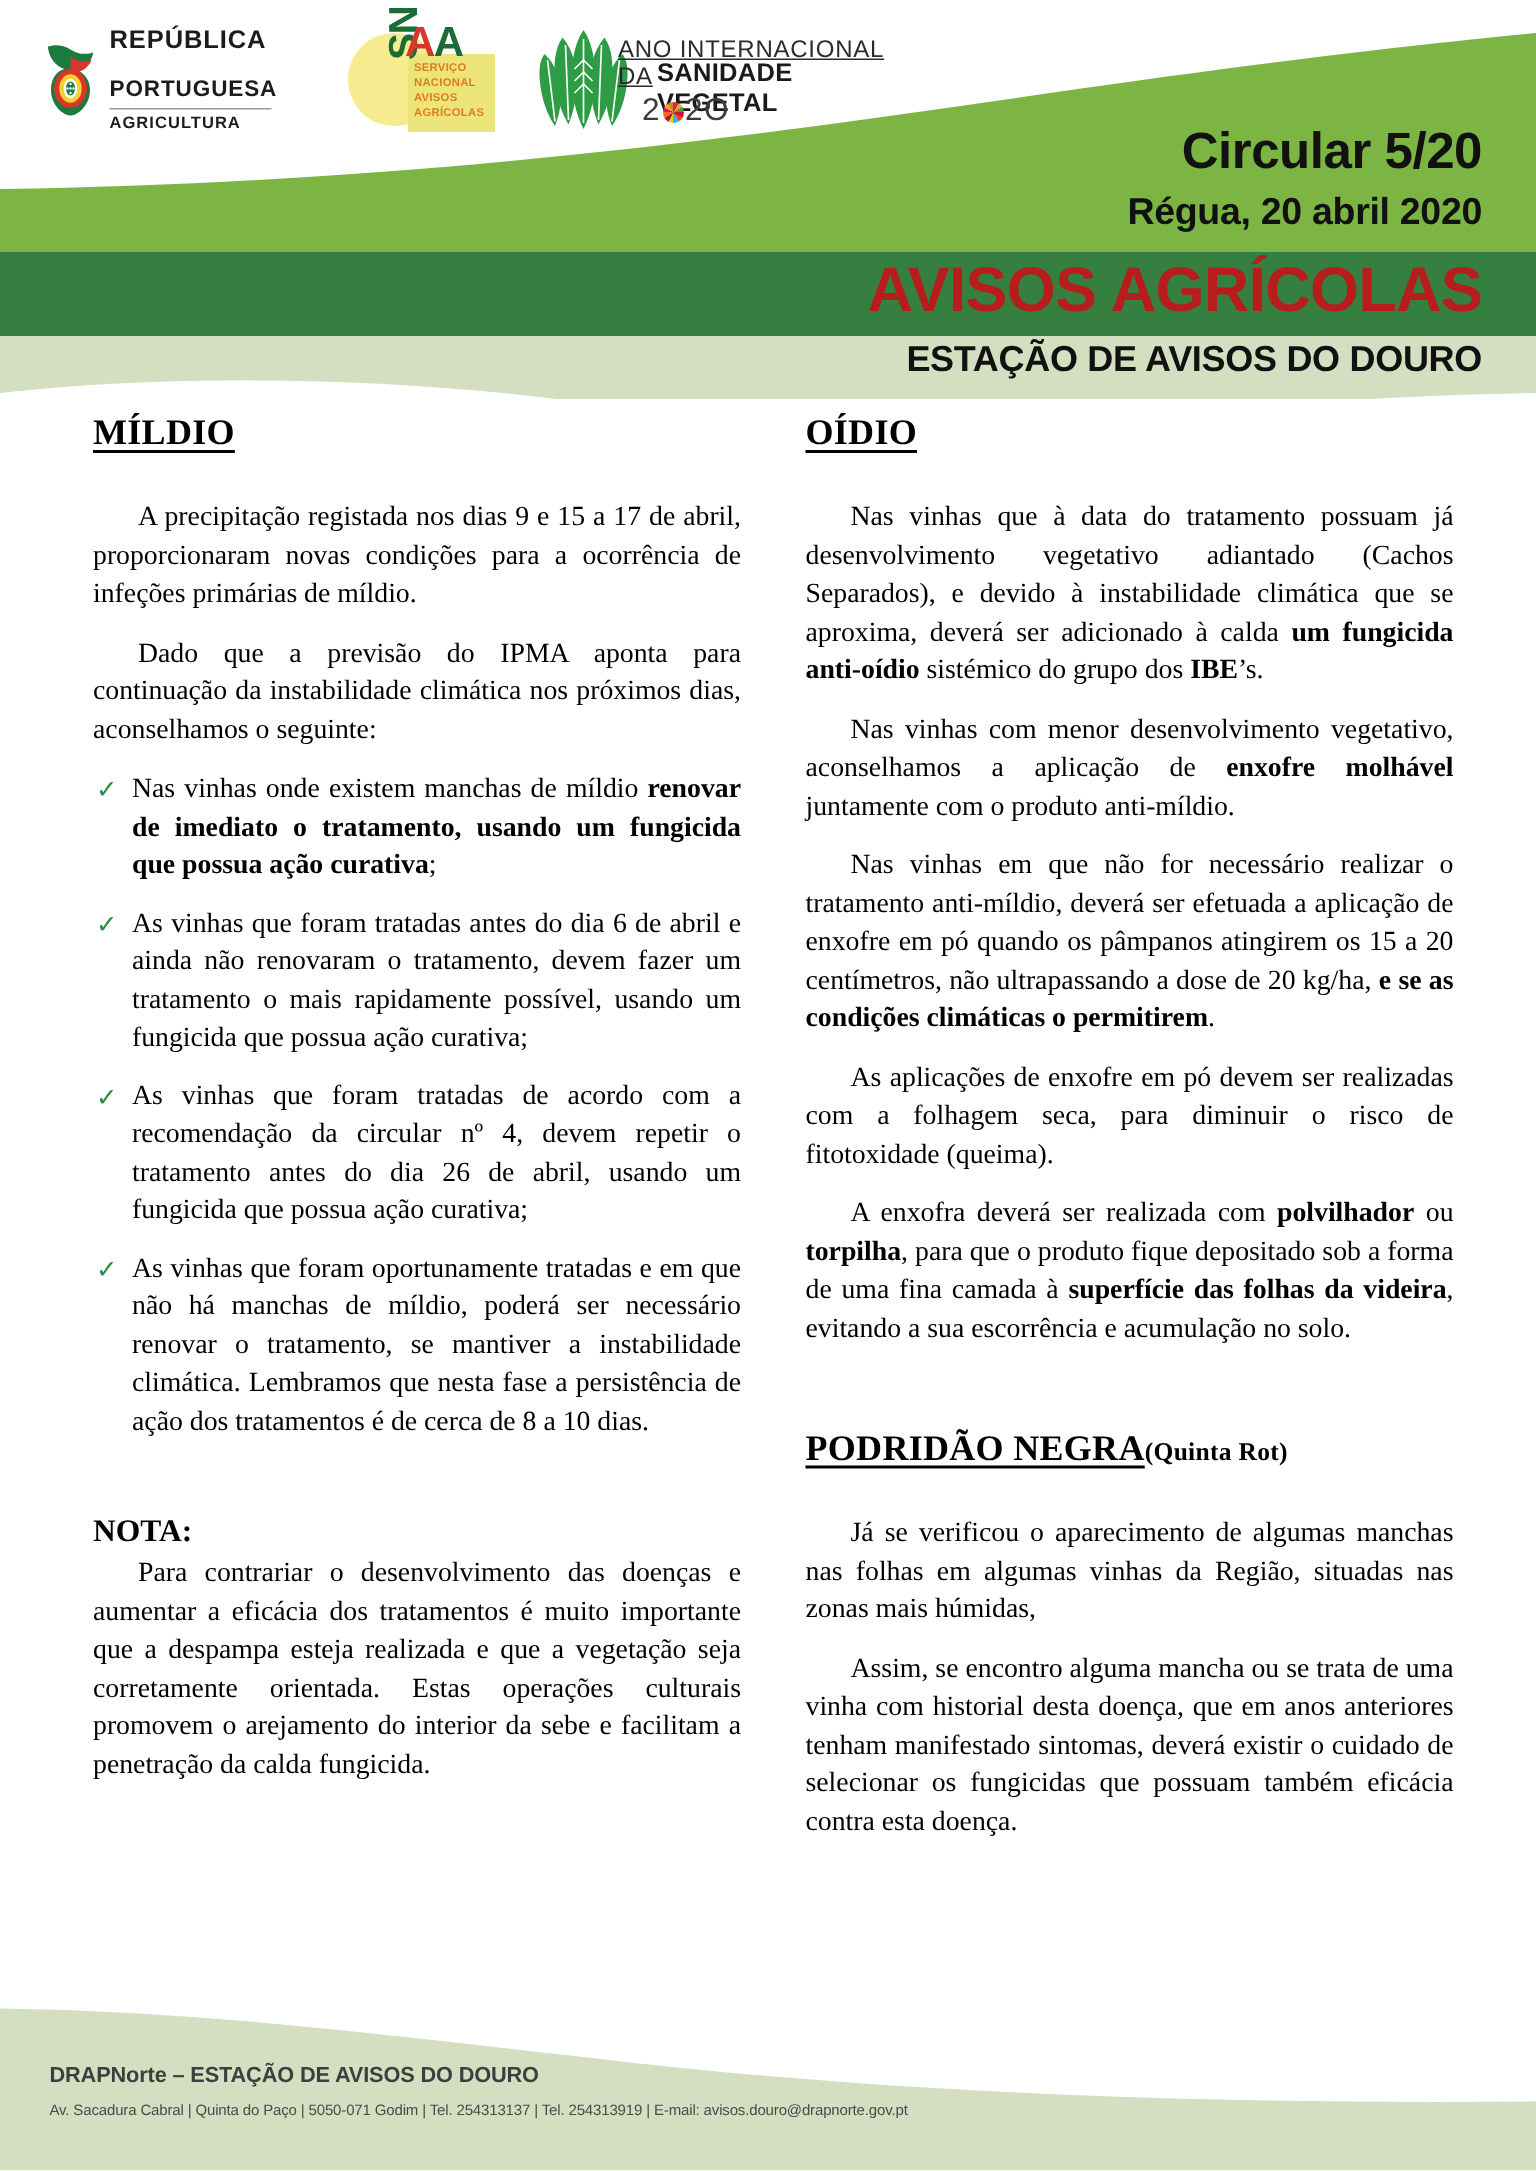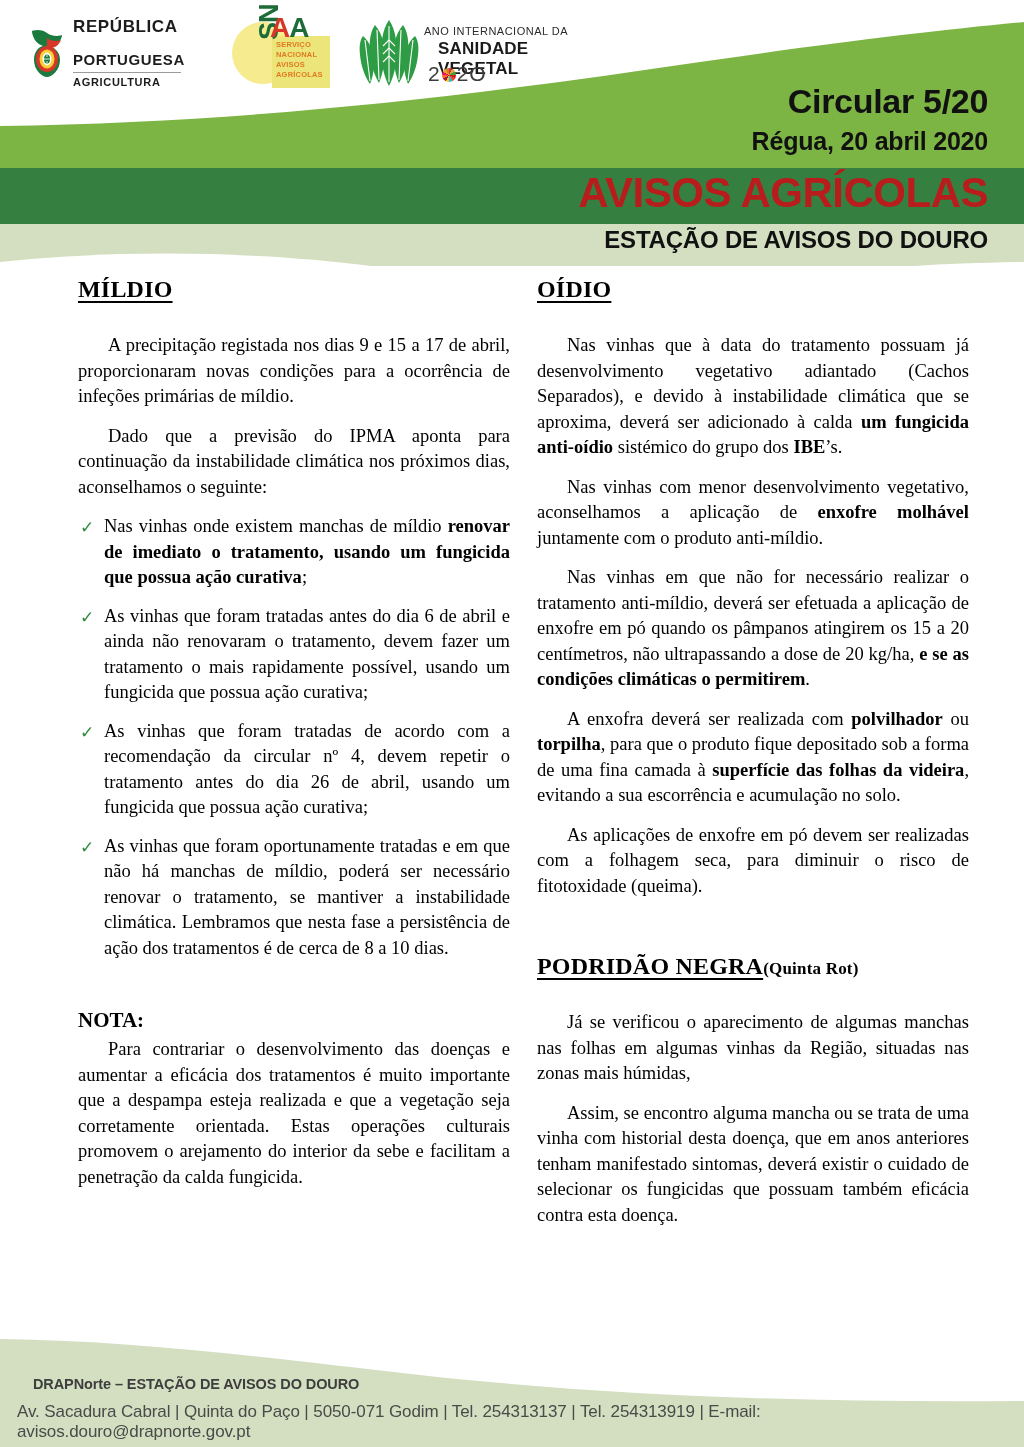--- a/index.html
+++ b/index.html
@@ -34,22 +34,22 @@
   .snaa-aa{position:absolute;left:38px;top:0px;font-family:"Liberation Sans", sans-serif;
     font-size:28px;font-weight:bold;letter-spacing:-1px;line-height:1;}
   .snaa-a1{color:#d8362a;}
   .snaa-a2{color:#1d6b38;}
   .snaa-words{position:absolute;left:44px;top:26px;font-family:"Liberation Sans", sans-serif;
     font-size:7.5px;font-weight:bold;color:#e07b1f;line-height:1.32;letter-spacing:.2px;}
   .snaa-words span{display:block;}
 
   .logo-aisv{position:absolute;left:358px;top:16px;width:250px;height:80px;}
   .aisv-leaf{position:absolute;left:0;top:2px;width:62px;height:70px;}
-  .aisv-t1{position:absolute;left:66px;top:9px;font-family:"Liberation Sans", sans-serif;
-    font-size:11px;color:#2b2b2b;letter-spacing:.5px;}
+  .aisv-t1{position:absolute;left:54px;top:9px;font-family:"Liberation Sans", sans-serif;
+    font-size:16px;color:#2b2b2b;letter-spacing:.5px;text-decoration:underline;}
   .aisv-t2{position:absolute;left:80px;top:23px;font-family:"Liberation Sans", sans-serif;
     font-size:17px;font-weight:bold;color:#1a1a1a;letter-spacing:.2px;}
   .aisv-t3{position:absolute;left:70px;top:46px;font-family:"Liberation Sans", sans-serif;
     font-size:21px;color:#3b3b3b;letter-spacing:1px;display:flex;align-items:center;gap:1px;}
   .aisv-ring{width:14px;height:14px;border-radius:50%;
     background:conic-gradient(#e5243b 0 8%,#dda63a 8% 16%,#4c9f38 16% 25%,#c5192d 25% 33%,
     #ff3a21 33% 41%,#26bde2 41% 50%,#fcc30b 50% 58%,#a21942 58% 66%,#fd6925 66% 75%,
     #dd1367 75% 83%,#fd9d24 83% 91%,#bf8b2e 91% 100%);
     display:inline-block;position:relative;top:1px;}
 
@@ -62,21 +62,21 @@
   .hdr-big{position:absolute;right:36px;top:172px;text-align:right;
     font-family:"Liberation Sans", sans-serif;font-weight:bold;color:#b91c1c;
     font-size:42px;line-height:1;letter-spacing:-.5px;}
   .hdr-station{position:absolute;right:36px;top:228px;text-align:right;
     font-family:"Liberation Sans", sans-serif;font-weight:bold;color:#111;
     font-size:24px;line-height:1;letter-spacing:-.2px;}
 
   
   .content{position:absolute;left:0;top:276px;width:1024px;}
   .col{position:absolute;top:0;width:432px;}
-  .col-left{left:62px;margin-left:16px;}
+  .col-left{left:62px;}
   .col-right{left:537px;}
 
   h2.sec{
     font-family:"Liberation Serif", serif;
     font-size:24px;font-weight:bold;color:#000;
     margin:0 0 30px 0;
     text-decoration:underline;
     text-underline-offset:4px;
     display:inline-block;
     letter-spacing:.2px;
@@ -109,22 +109,22 @@
   }
   b{font-weight:bold;}
   .gap-nota{height:34px;}
   .gap-pn{height:40px;}
 
   
   .footer{position:absolute;left:0;bottom:0;width:888px;height:120px;}
   .footer-svg{position:absolute;left:0;top:0;}
   .f-l1{position:absolute;left:33px;top:49px;font-family:"Liberation Sans", sans-serif;
     font-size:14.5px;font-weight:bold;color:#3e3e3e;letter-spacing:-.1px;}
-  .f-l2{position:absolute;left:17px;top:75px;font-family:"Liberation Sans", sans-serif;
-    font-size:17px;color:#4a4a4a;letter-spacing:-.1px;}
+  .f-l2{position:absolute;left:33px;top:75px;font-family:"Liberation Sans", sans-serif;
+    font-size:10px;color:#4a4a4a;letter-spacing:-.1px;}
 </style>
 </head>
 <body>
 
 <div class="page">
 
   <div class="header">
     <svg class="header-svg" width="1024" height="266">
       <path d="M0,126 C260,122 470,96 700,62 C830,43 940,30 1024,22 L1024,168 L0,168 Z" fill="#7db544"></path>
       <rect x="0" y="168" width="1024" height="56" fill="#358040"></rect>
@@ -234,23 +234,23 @@
 
     <div class="col col-right">
       <h2 class="sec">OÍDIO</h2>
 
       <p class="para"><span>Nas vinhas que à data do tratamento possuam já desenvolvimento vegetativo adiantado (Cachos Separados), e devido à instabilidade climática que se aproxima, deverá ser adicionado à calda </span><b>um fungicida anti-oídio</b><span> sistémico do grupo dos </span><b>IBE</b><span>’s.</span></p>
 
       <p class="para"><span>Nas vinhas com menor desenvolvimento vegetativo, aconselhamos a aplicação de </span><b>enxofre molhável</b><span> juntamente com o produto anti-míldio.</span></p>
 
       <p class="para"><span>Nas vinhas em que não for necessário realizar o tratamento anti-míldio, deverá ser efetuada a aplicação de enxofre em pó quando os pâmpanos atingirem os 15 a 20 centímetros, não ultrapassando a dose de 20 kg/ha, </span><b>e se as condições climáticas o permitirem</b><span>.</span></p>
 
+      <p class="para">As aplicações de enxofre em pó devem ser realizadas com a folhagem seca, para diminuir o risco de fitotoxidade (queima).</p>
+
       <p class="para"><span>A enxofra deverá ser realizada com </span><b>polvilhador</b><span> ou </span><b>torpilha</b><span>, para que o produto fique depositado sob a forma de uma fina camada à </span><b>superfície das folhas da videira</b><span>, evitando a sua escorrência e acumulação no solo.</span></p>
-
-      <p class="para">As aplicações de enxofre em pó devem ser realizadas com a folhagem seca, para diminuir o risco de fitotoxidade (queima).</p>
 
       <div class="gap-pn"></div>
 
       <h2 class="sec"><span>PODRIDÃO NEGRA</span><span class="suffix"> (Quinta Rot)</span></h2>
 
       <p class="para">Já se verificou o aparecimento de algumas manchas nas folhas em algumas vinhas da Região, situadas nas zonas mais húmidas,</p>
       <p class="para">Assim, se encontro alguma mancha ou se trata de uma vinha com historial desta doença, que em anos anteriores tenham manifestado sintomas, deverá existir o cuidado de selecionar os fungicidas que possuam também eficácia contra esta doença.</p>
     </div>
   </div>
 

